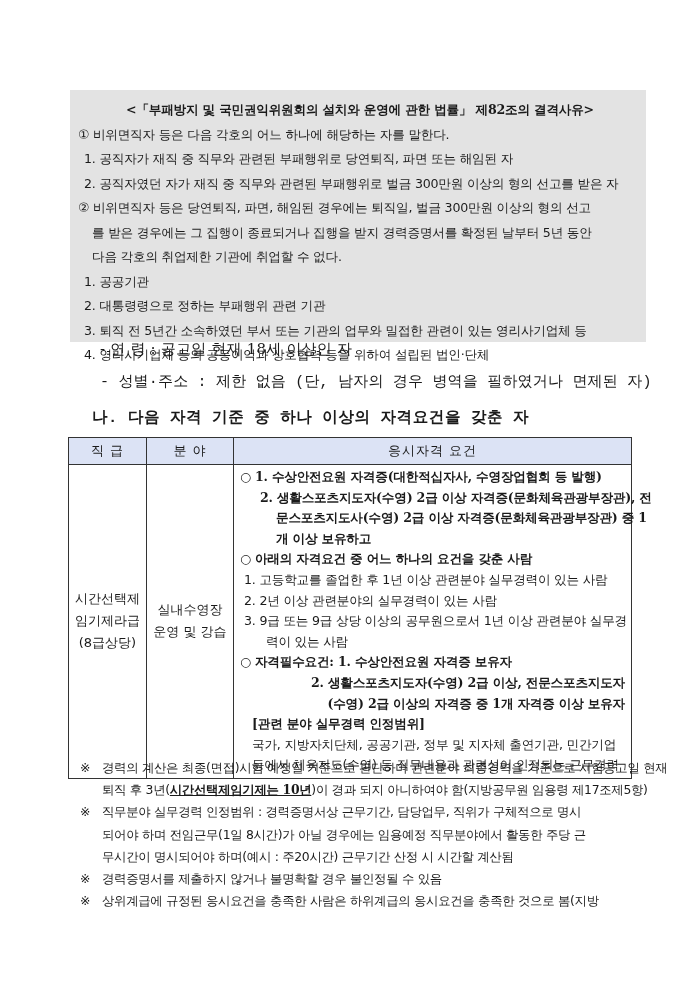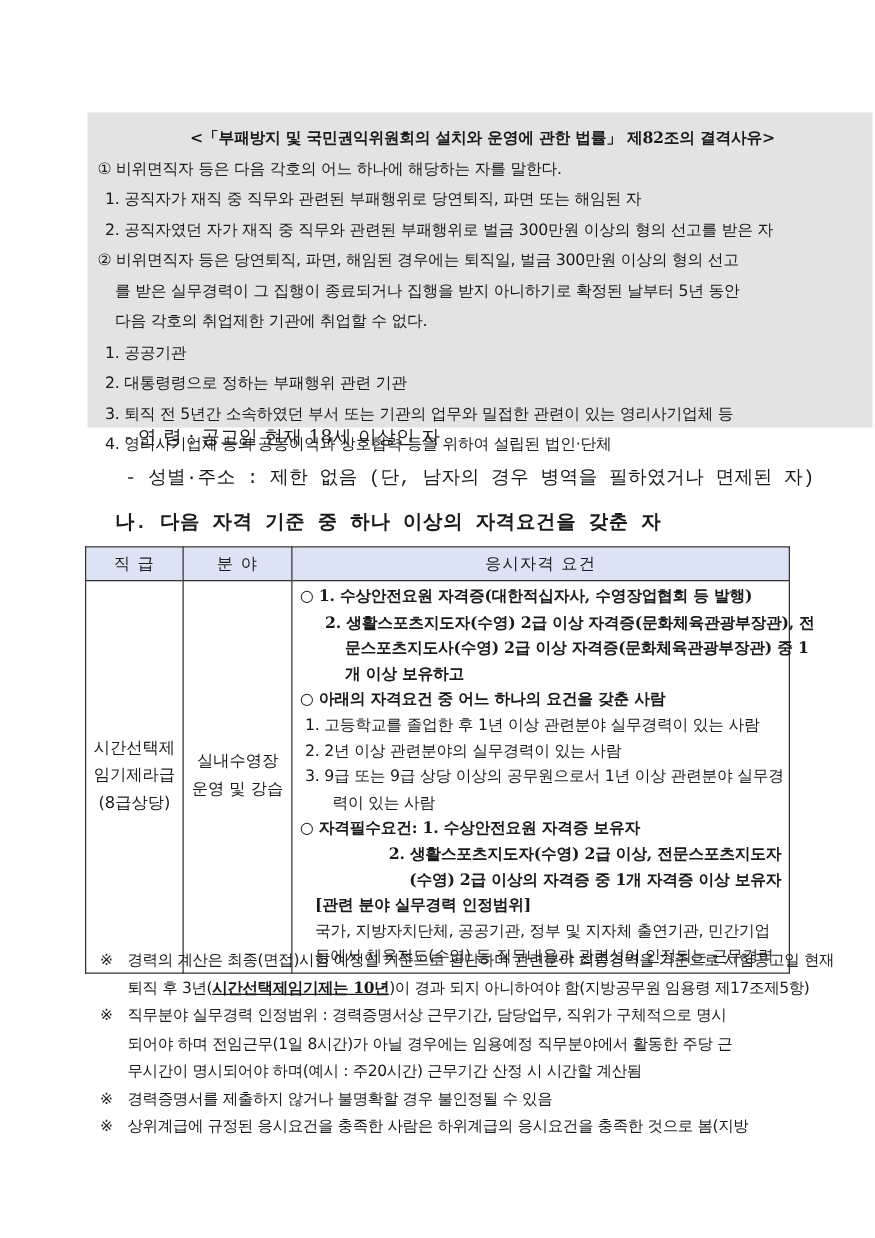--- a/index.html
+++ b/index.html
@@ -2,21 +2,21 @@
 <html><head>
 <meta charset="utf-8">
 <style>
   html, body { margin: 0; padding: 0; background: #ffffff; }
   body {
     width: 700px; height: 990px; position: relative; overflow: hidden;
     font-family: "DejaVu Sans", "Liberation Sans", sans-serif;
     color: #1a1a1a;
   }
   .graybox {
-    position: absolute; left: 70px; top: 90px; width: 628px; height: 252px;
+    position: absolute; left: 70px; top: 90px; width: 576px; height: 252px;
     background: #e3e3e3;
     box-sizing: border-box; padding: 8px 4px 0 8px;
     font-size: 12.6px; line-height: 24.5px; letter-spacing: -0.2px;
   }
   .graybox .gtitle { text-align: center; font-weight: bold; font-family: "DejaVu Serif", serif; font-size: 12.6px; }
   .graybox .line { white-space: nowrap; }
   .graybox .ind1 { padding-left: 6px; }
   .graybox .ind2 { padding-left: 14px; }
 
   .cond {
@@ -60,21 +60,21 @@
 </style>
 </head>
 <body>
 
 <div class="graybox">
   <div class="gtitle line">&lt;「부패방지 및 국민권익위원회의 설치와 운영에 관한 법률」 제82조의 결격사유&gt;</div>
   <div class="line">① 비위면직자 등은 다음 각호의 어느 하나에 해당하는 자를 말한다.</div>
   <div class="line ind1">1. 공직자가 재직 중 직무와 관련된 부패행위로 당연퇴직, 파면 또는 해임된 자</div>
   <div class="line ind1">2. 공직자였던 자가 재직 중 직무와 관련된 부패행위로 벌금 300만원 이상의 형의 선고를 받은 자</div>
   <div class="line">② 비위면직자 등은 당연퇴직, 파면, 해임된 경우에는 퇴직일, 벌금 300만원 이상의 형의 선고</div>
-  <div class="line ind2">를 받은 실무경력이 그 집행이 종료되거나 집행을 받지 아니하기로 확정된 날부터 5년 동안</div>
+  <div class="line ind2">를 받은 경우에는 그 집행이 종료되거나 집행을 받지 경력증명서를 확정된 날부터 5년 동안</div>
   <div class="line ind2">다음 각호의 취업제한 기관에 취업할 수 없다.</div>
   <div class="line ind1">1. 공공기관</div>
   <div class="line ind1">2. 대통령령으로 정하는 부패행위 관련 기관</div>
   <div class="line ind1">3. 퇴직 전 5년간 소속하였던 부서 또는 기관의 업무와 밀접한 관련이 있는 영리사기업체 등</div>
   <div class="line ind1">4. 영리사기업체 등의 공동이익과 상호협력 등을 위하여 설립된 법인·단체</div>
 </div>
 
 <div class="cond" style="top:337px;">- 연      령 : 공고일 현재 18세 이상인 자</div>
 <div class="cond" style="top:371px;font-family:Liberation Mono, monospace;">- 성별·주소 : 제한 없음 (단, 남자의 경우 병역을 필하였거나 면제된 자)</div>
 

